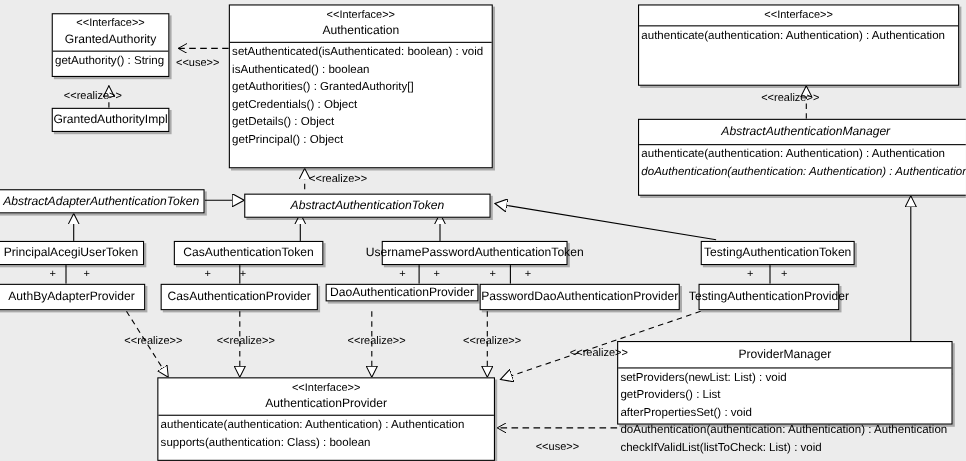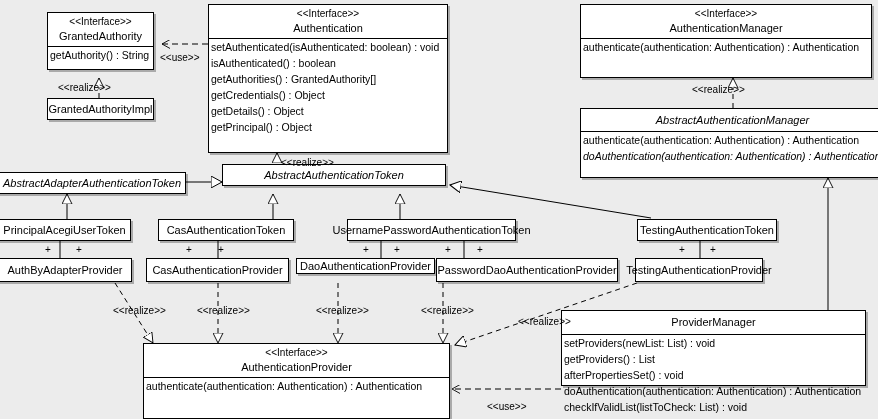--- a/index.html
+++ b/index.html
@@ -172,42 +172,41 @@
       <div class="op">getAuthorities() : GrantedAuthority[]</div>
       <div class="op">getCredentials() : Object</div>
       <div class="op">getDetails() : Object</div>
       <div class="op">getPrincipal() : Object</div>
     </div>
   </div>
 
   <div class="uml" style="left:580px;top:4px;width:292px;height:74px;">
     <div class="hdr">
       <div class="stereo">&lt;&lt;Interface&gt;&gt;</div>
-      <div class="cname">AuthenticationManager</div>
     </div>
     <div class="sep ops">
       <div class="op">authenticate(authentication: Authentication) : Authentication</div>
     </div>
   </div>
 
   <div class="uml" style="left:580px;top:108px;width:305px;height:70px;">
     <div class="hdr" style="padding-top:4px;padding-bottom:3px;">
       <div class="cname abs">AbstractAuthenticationManager</div>
     </div>
     <div class="sep ops">
       <div class="op">authenticate(authentication: Authentication) : Authentication</div>
       <div class="op abs">doAuthentication(authentication: Authentication) : Authentication</div>
     </div>
   </div>
 
   <div class="uml box-title-only" style="left:-2px;top:172px;width:188px;height:22px;">
     <span class="abs">AbstractAdapterAuthenticationToken</span>
   </div>
 
-  <div class="uml box-title-only" style="left:222px;top:164px;width:224px;height:22px;">
+  <div class="uml box-title-only" style="left:222px;top:176px;width:224px;height:22px;">
     <span class="abs">AbstractAuthenticationToken</span>
   </div>
 
   <div class="uml box-title-only" style="left:-2px;top:219px;width:133px;height:22px;">
     <span>PrincipalAcegiUserToken</span>
   </div>
   <div class="uml box-title-only" style="left:158px;top:219px;width:136px;height:22px;">
     <span>CasAuthenticationToken</span>
   </div>
   <div class="uml box-title-only" style="left:347px;top:219px;width:169px;height:22px;">
@@ -244,20 +243,21 @@
     <span>TestingAuthenticationProvider</span>
   </div>
 
   <div class="uml" style="left:143px;top:343px;width:307px;height:76px;">
     <div class="hdr">
       <div class="stereo">&lt;&lt;Interface&gt;&gt;</div>
       <div class="cname">AuthenticationProvider</div>
     </div>
     <div class="sep ops">
       <div class="op">authenticate(authentication: Authentication) : Authentication</div>
+      <div class="op">supports(authentication: Class) : boolean</div>
     </div>
   </div>
 
   <div class="uml" style="left:561px;top:310px;width:305px;height:76px;">
     <div class="hdr" style="padding-top:4px;padding-bottom:4px;">
       <div class="cname">ProviderManager</div>
     </div>
     <div class="sep ops">
       <div class="op">setProviders(newList: List) : void</div>
       <div class="op">getProviders() : List</div>

